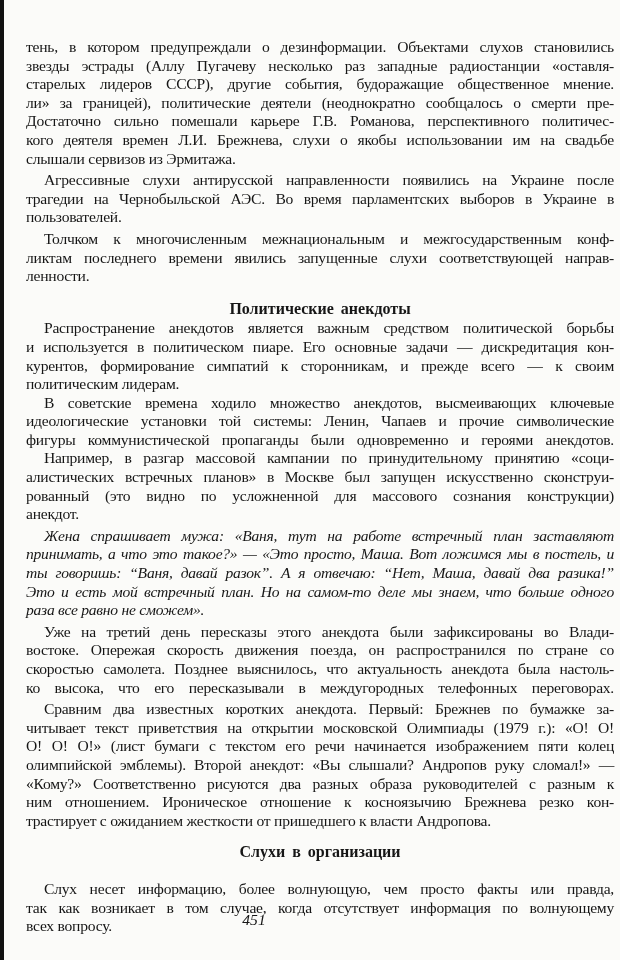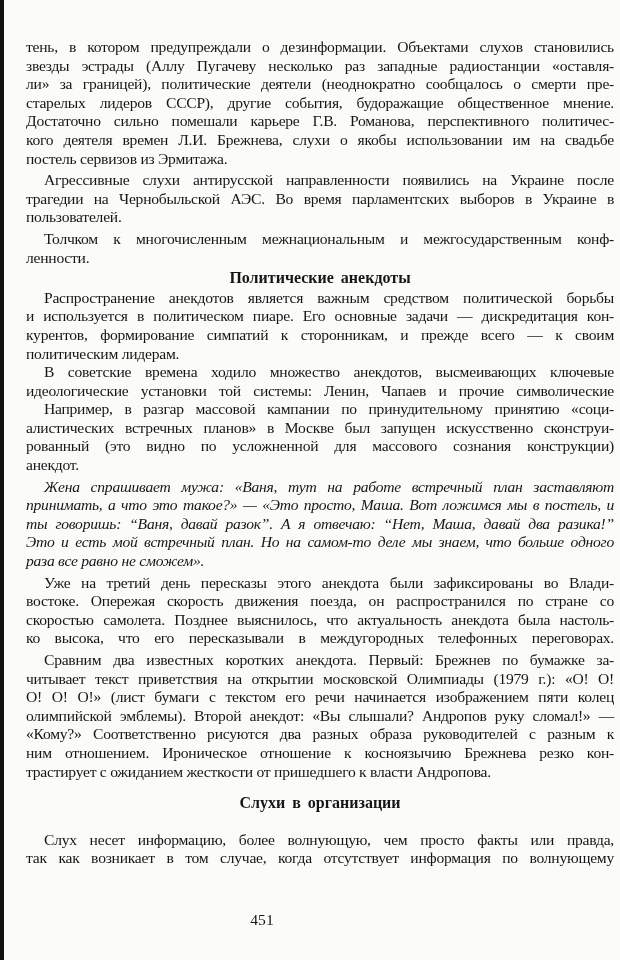--- a/index.html
+++ b/index.html
@@ -24,67 +24,69 @@
       height: 18.6px;
     }
     .line.last { text-align-last: left; }
     .line.indent { padding-left: 18px; font-family: Liberation Serif, serif; }
     .line.italic { font-style: italic; }
     .heading {
       display: block; text-align: center; font-weight: bold;
       font-size: 16px; line-height: 18.6px; letter-spacing: 0;
       word-spacing: 3px;
     }
-    .heading.h1 { margin-top: 2px; margin-bottom: 1px; text-align: center; }
+    .heading.h1 { margin-top: 14px; margin-bottom: 1px; text-align: center; }
     .heading.h2 { margin-top: 13px; margin-bottom: 18px; }
     .gap { display: block; height: 3px; }
     .page-number {
-      position: absolute; left: 16px; width: 492px; top: 911px;
-      text-align: center; font-size: 15.6px;
+      position: absolute; left: 8px; width: 492px; top: 911px;
+      text-align: center; font-size: 15.6px; font-style: italic;
     }
   </style>
 </head>
 <body>
 
 <div class="edge-bar"></div>
 
 <div class="page">
 
   <div>
     <span class="line">тень, в котором предупреждали о дезинформации. Объектами слухов становились</span>
     <span class="line">звезды эстрады (Аллу Пугачеву несколько раз западные радиостанции «оставля-</span>
+    <span class="line">старелых лидеров СССР), другие события, будоражащие общественное мнение.</span>
     <span class="line">ли» за границей), политические деятели (неоднократно сообщалось о смерти пре-</span>
-    <span class="line">старелых лидеров СССР), другие события, будоражащие общественное мнение.</span>
     <span class="line">Достаточно сильно помешали карьере Г.В. Романова, перспективного политичес-</span>
     <span class="line">кого деятеля времен Л.И. Брежнева, слухи о якобы использовании им на свадьбе</span>
-    <span class="line last">постель сервизов из Эрмитажа.</span>
+    <span class="line last">слышали сервизов из Эрмитажа.</span>
   </div>
   <span class="gap"></span>
   <div>
     <span class="line indent">Агрессивные слухи антирусской направленности появились на Украине после</span>
     <span class="line">трагедии на Чернобыльской АЭС. Во время парламентских выборов в Украине в</span>
     <span class="line last">пользователей.</span>
   </div>
   <span class="gap"></span>
   <div>
     <span class="line indent">Толчком к многочисленным межнациональным и межгосударственным конф-</span>
+    <span class="line">ликтам последнего времени явились запущенные слухи соответствующей направ-</span>
     <span class="line last">ленности.</span>
   </div>
 
   <span class="heading h1">Политические  анекдоты</span>
 
   <div>
     <span class="line indent">Распространение анекдотов является важным средством политической борьбы</span>
     <span class="line">и используется в политическом пиаре. Его основные задачи — дискредитация кон-</span>
     <span class="line">курентов, формирование симпатий к сторонникам, и прежде всего — к своим</span>
     <span class="line last">политическим лидерам.</span>
   </div>
   <div>
     <span class="line indent">В советские времена ходило множество анекдотов, высмеивающих ключевые</span>
     <span class="line">идеологические установки той системы: Ленин, Чапаев и прочие символические</span>
+    <span class="line">фигуры коммунистической пропаганды были одновременно и героями анекдотов.</span>
   </div>
   <div>
     <span class="line indent">Например, в разгар массовой кампании по принудительному принятию «соци-</span>
     <span class="line">алистических встречных планов» в Москве был запущен искусственно сконструи-</span>
     <span class="line">рованный (это видно по усложненной для массового сознания конструкции)</span>
     <span class="line last">анекдот.</span>
   </div>
   <span class="gap"></span>
   <div>
     <span class="line indent italic">Жена спрашивает мужа: «Ваня, тут на работе встречный план заставляют</span>
@@ -109,16 +111,17 @@
     <span class="line">«Кому?» Соответственно рисуются два разных образа руководителей с разным к</span>
     <span class="line">ним отношением. Ироническое отношение к косноязычию Брежнева резко кон-</span>
     <span class="line last">трастирует с ожиданием жесткости от пришедшего к власти Андропова.</span>
   </div>
 
   <span class="heading h2">Слухи  в  организации</span>
 
   <div>
     <span class="line indent">Слух несет информацию, более волнующую, чем просто факты или правда,</span>
     <span class="line">так как возникает в том случае, когда отсутствует информация по волнующему</span>
+    <span class="line last">всех вопросу.</span>
   </div>
 </div>
 
 <div class="page-number">451</div>
 
 </body></html>

